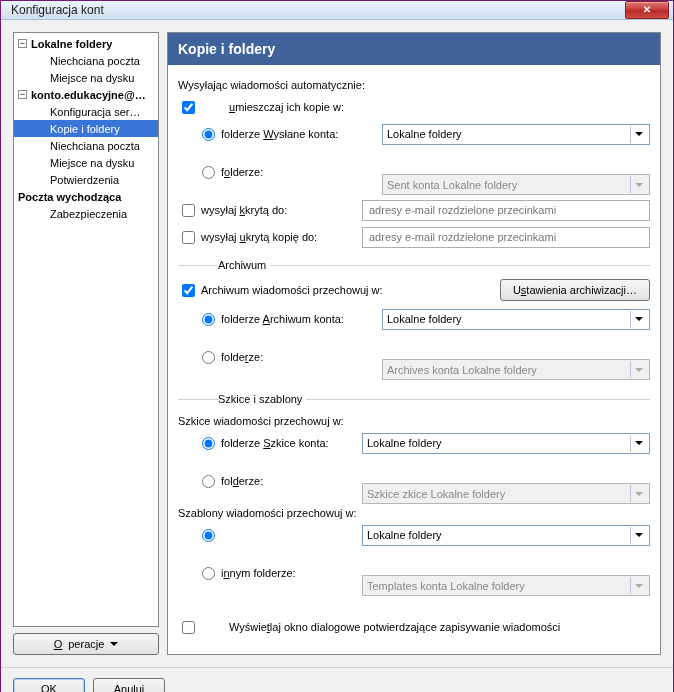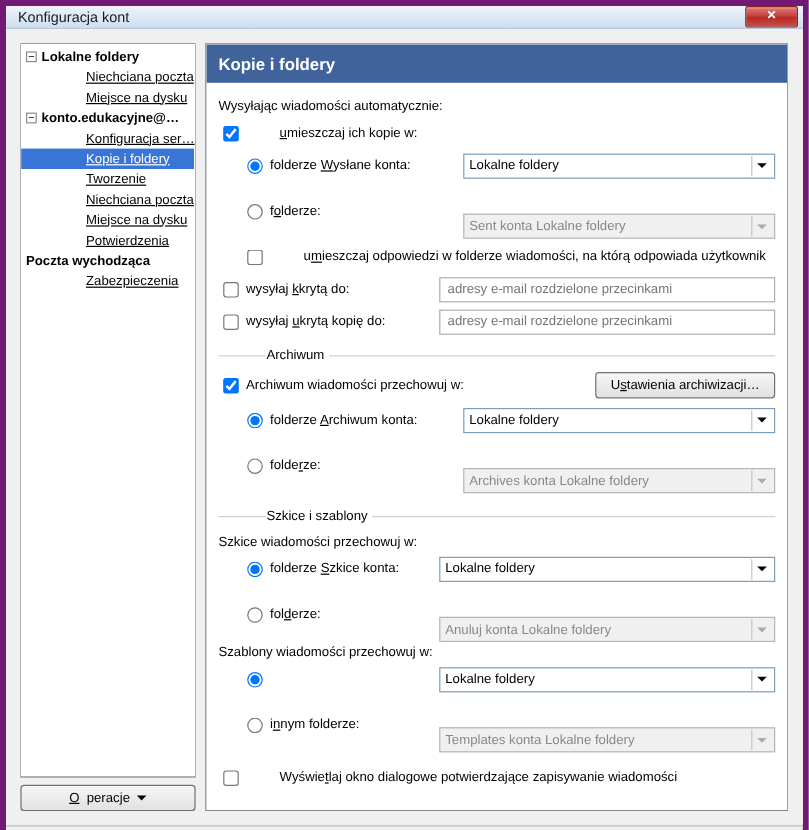--- a/index.html
+++ b/index.html
@@ -10,21 +10,21 @@
     background: #6b8ba8;
     padding: 0;
     width: 674px;
     height: 692px;
     overflow: hidden;
   }
   .window {
     width: 674px;
     height: 692px;
     background: #fff;
-    border: 5px solid #701a75;
+    border: 1px solid #701a75;
     display: flex;
     flex-direction: column;
   }
   .titlebar {
     height: 28px;
     background: linear-gradient(to bottom, #eef4fa 0%, #dde9f5 50%, #cfdff0 100%);
     border-bottom: 1px solid #a8bed6;
     display: flex;
     align-items: center;
     padding: 0 4px 0 10px;
@@ -71,21 +71,21 @@
   .tree-row {
     display: flex;
     align-items: center;
     padding: 1px 2px 1px 4px;
     min-height: 17px;
     white-space: nowrap;
     cursor: pointer;
     color: #000;
   }
   .tree-row.level0 { padding-left: 4px; }
-  .tree-row.level1 { padding-left: 54px; text-decoration: underline; }
+  .tree-row.level1 { padding-left: 36px; }
   .tree-row.selected {
     background: #3875d7;
     color: #fff;
   }
   .tree-expander {
     width: 9px;
     height: 9px;
     border: 1px solid #8c8c8c;
     background: #fff;
     margin-right: 4px;
@@ -277,23 +277,20 @@
             <span class="tree-expander">−</span>
             <span class="tree-bold">konto.edukacyjne@…</span>
           </div>
           <div class="tree-row level1">
             <span>Konfiguracja ser…</span>
           </div>
           <div class="tree-row level1 selected">
             <span>Kopie i foldery</span>
           </div>
           <div class="tree-row level1">
-            <span>Tworzenie</span>
-          </div>
-          <div class="tree-row level1">
             <span>Niechciana poczta</span>
           </div>
           <div class="tree-row level1">
             <span>Miejsce na dysku</span>
           </div>
           <div class="tree-row level1">
             <span>Potwierdzenia</span>
           </div>
           <div class="tree-row level0">
             <span class="tree-bold">Poczta wychodząca</span>
@@ -339,24 +336,20 @@
             <span>f<span class="underline-letter">o</span>lderze:</span>
           </div>
           <div class="select disabled">
             <span class="sel-text">Sent konta Lokalne foldery</span>
             <span class="sel-arrow">
                 <span class="dropdown-arrow" style="border-top-color:#aaa"></span>
               </span>
           </div>
         </div>
 
-        <div class="row indent2">
-          <input type="checkbox" style="">
-          <span><span>u</span><span class="underline-letter">m</span><span>ieszczaj odpowiedzi w folderze wiadomości, na którą odpowiada użytkownik</span></span>
-        </div>
 
         <div class="row indent1">
           <div class="label-col">
             <input type="checkbox" style="">
             <span><span>wysyłaj </span><span class="underline-letter">k</span><span>krytą do:</span></span>
           </div>
           <input class="text-input" placeholder="adresy e-mail rozdzielone przecinkami" style="">
         </div>
 
         <div class="row indent1">
@@ -426,21 +419,21 @@
                 </span>
             </div>
           </div>
 
           <div class="row indent2">
             <div class="label-col-sm">
               <input type="radio" name="drafts" style="">
               <span>fol<span class="underline-letter">d</span>erze:</span>
             </div>
             <div class="select disabled">
-              <span class="sel-text">Anuluj konta Lokalne foldery</span>
+              <span class="sel-text">Szkice zkice Lokalne foldery</span>
               <span class="sel-arrow">
                   <span class="dropdown-arrow" style="border-top-color:#aaa"></span>
                 </span>
             </div>
           </div>
 
           <div class="section-header">Szablony wiadomości przechowuj w:</div>
 
           <div class="row indent2">
             <div class="label-col-sm">
@@ -461,21 +454,21 @@
             </div>
             <div class="select disabled">
               <span class="sel-text">Templates konta Lokalne foldery</span>
               <span class="sel-arrow">
                   <span class="dropdown-arrow" style="border-top-color:#aaa"></span>
                 </span>
             </div>
           </div>
         </fieldset>
 
-        <div class="row indent1" style="margin-top:6px">
+        <div class="row indent1" style="margin-top:16px">
           <input type="checkbox" style="">
           <span><span>Wyświe</span><span class="underline-letter">t</span><span>laj okno dialogowe potwierdzające zapisywanie wiadomości</span></span>
         </div>
 
       </div>
     </div>
   </div>
 
   <div class="footer">
     <div class="btn default" style="min-width:72px">OK</div>

